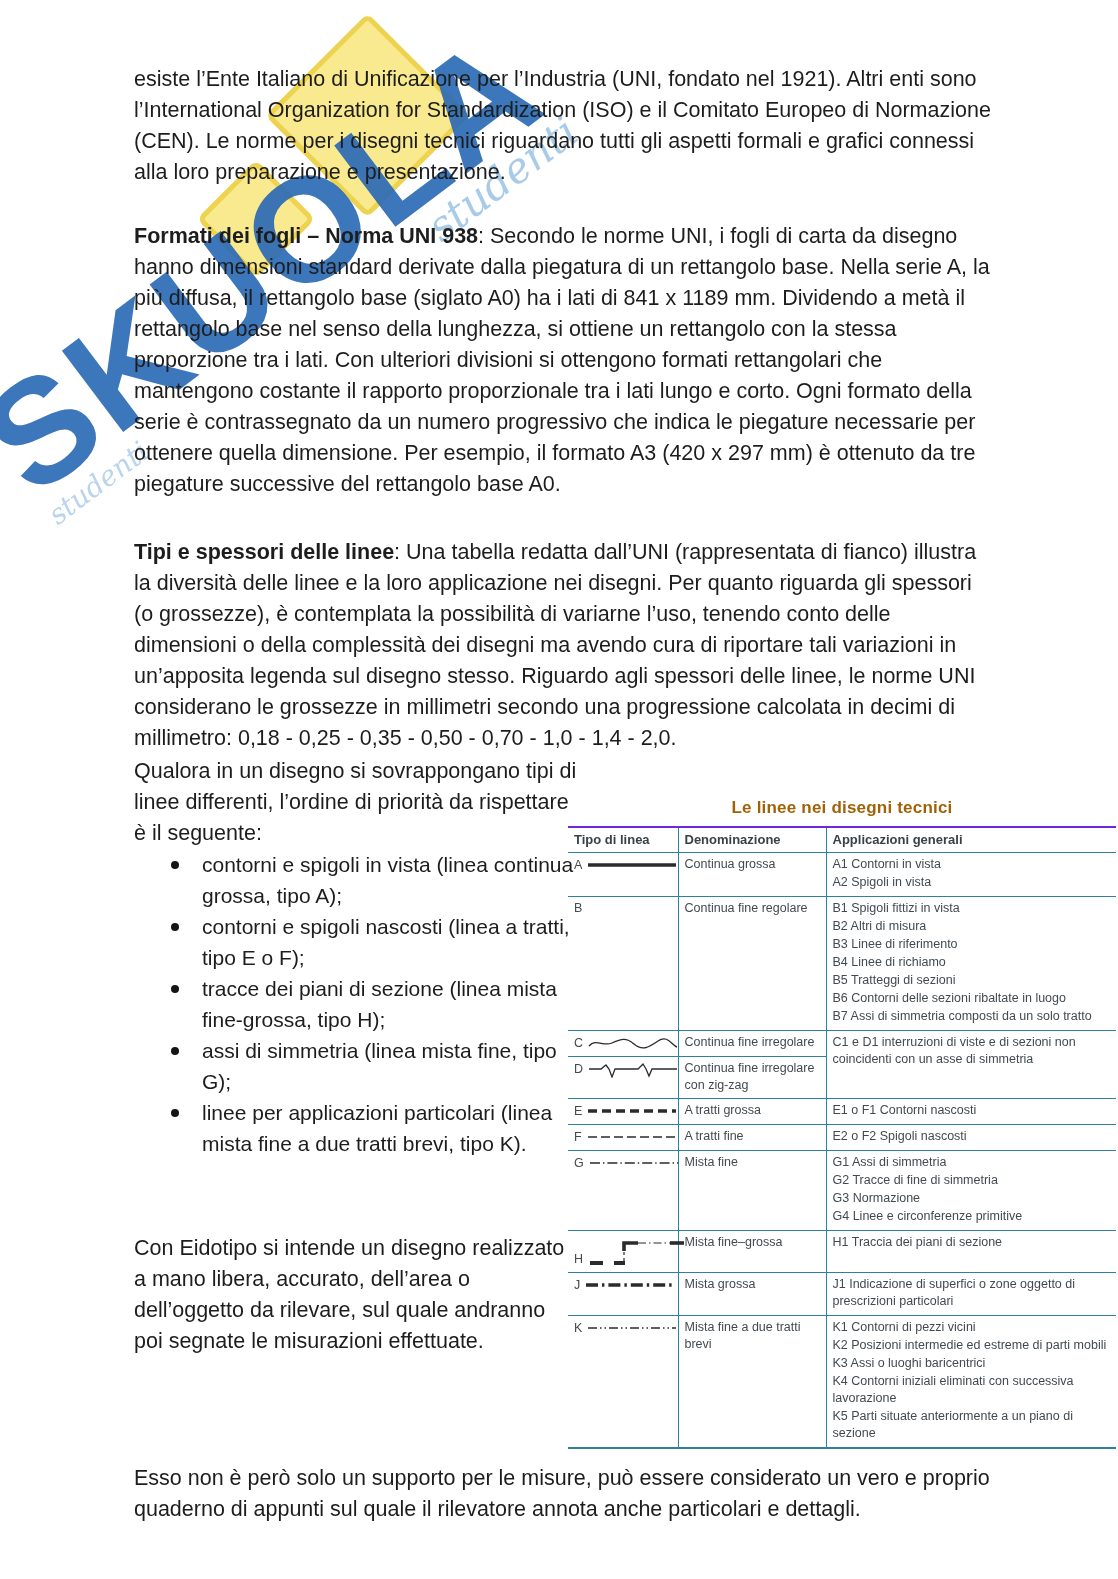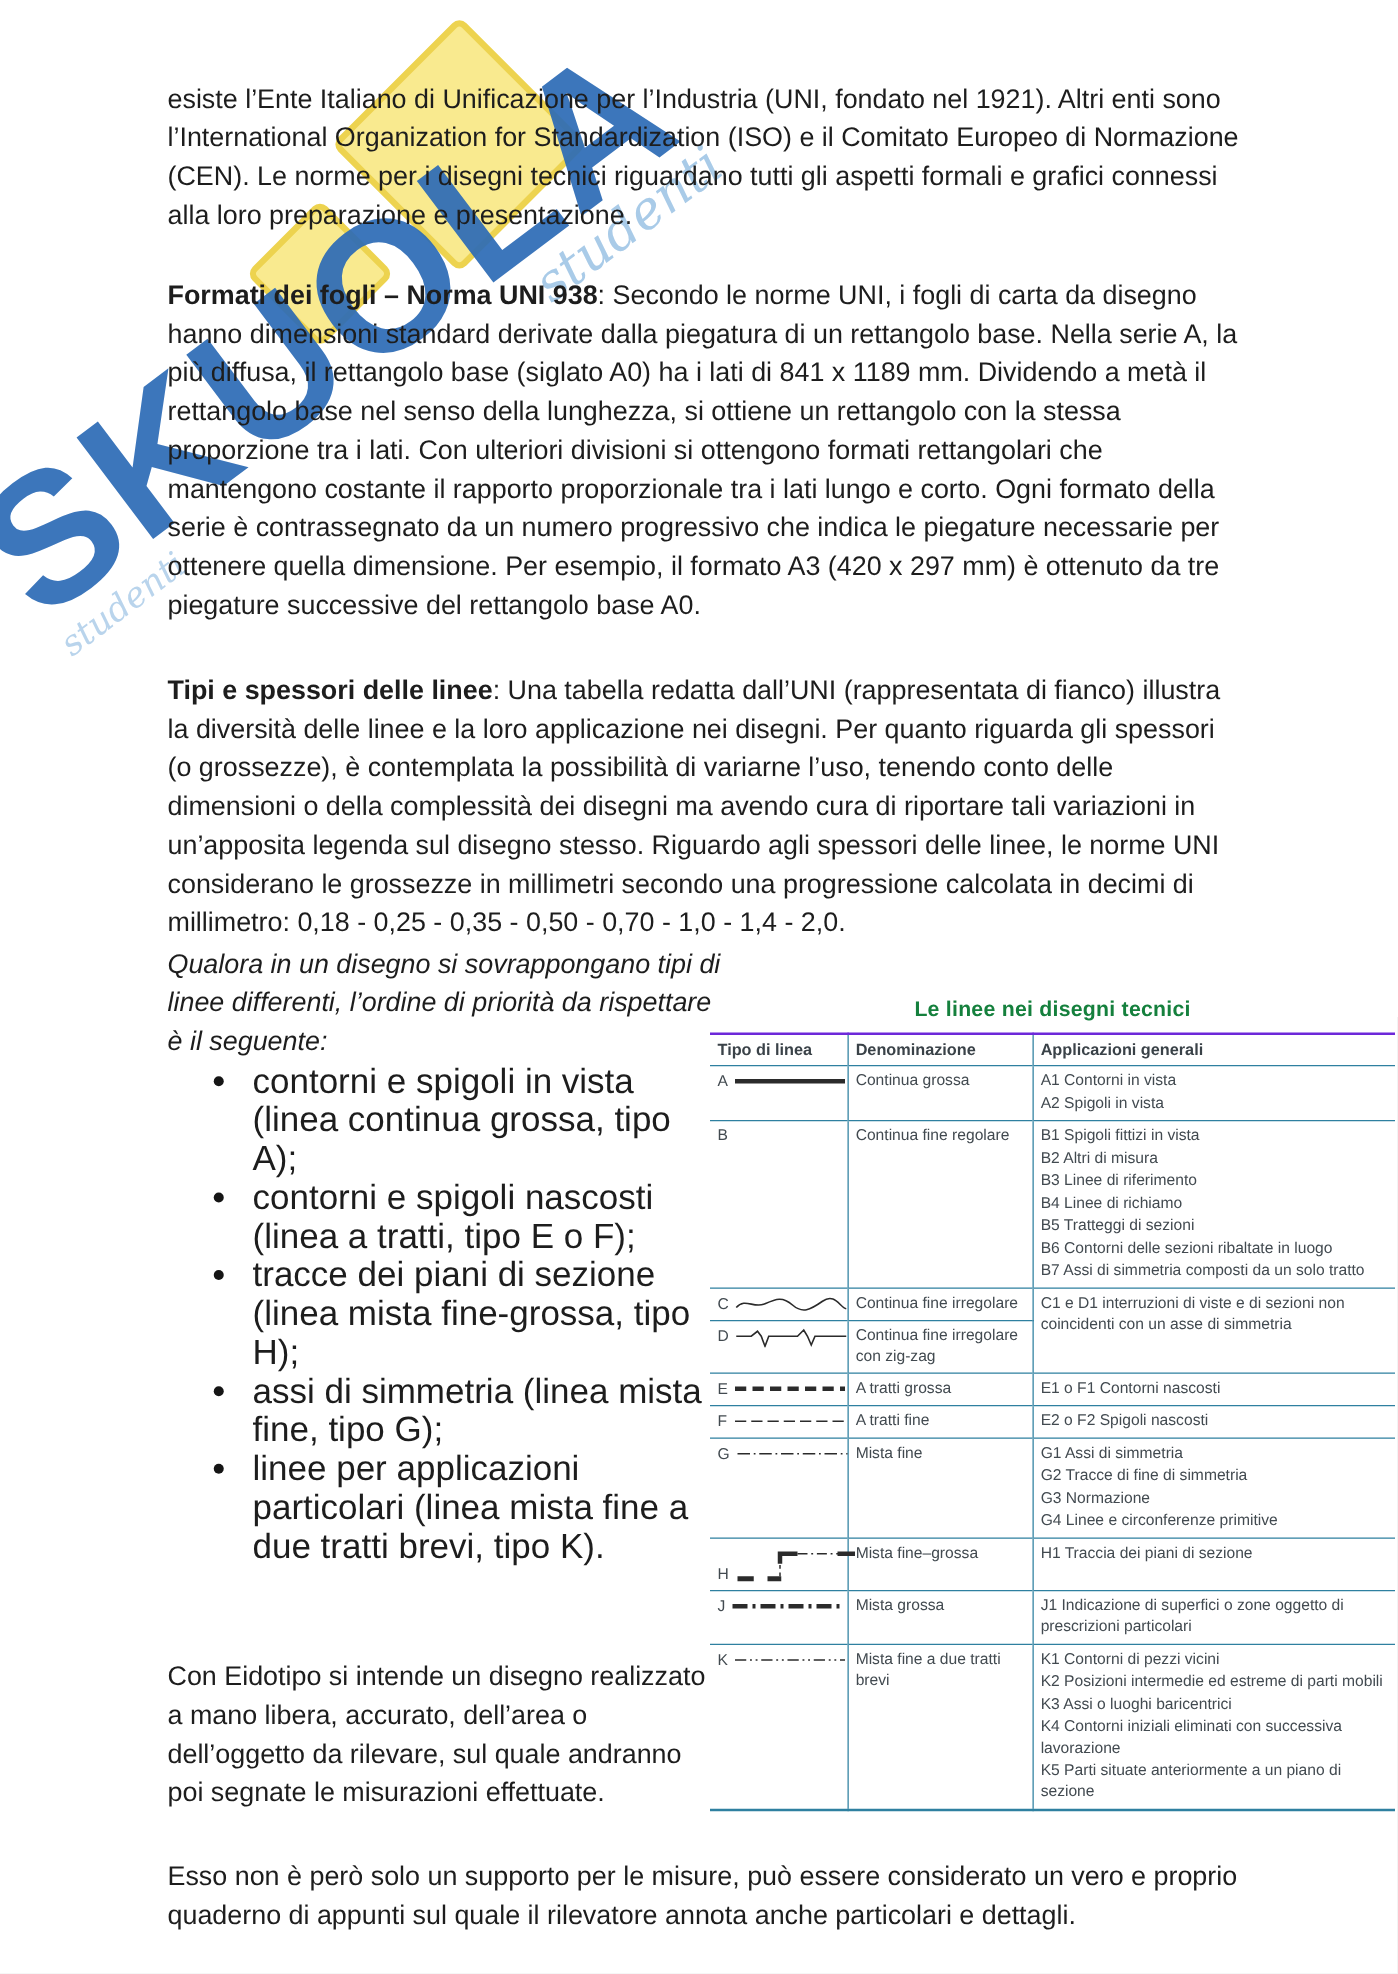--- a/index.html
+++ b/index.html
@@ -25,32 +25,32 @@
   .wm-s2{left:42px;top:505px;font-size:28px;color:#b9d4ec;}
   
   .content{position:absolute;left:134px;top:64px;width:984px;z-index:1;}
   .para{width:862px;font-size:21.5px;line-height:31px;margin:0;}
   .para b{font-weight:700;}
   .gap32{height:33px;}
   .gap37{height:37px;}
   .columns{display:flex;align-items:flex-start;margin-top:2px;}
   .col-left{width:444px;flex:none;}
   .col-right{flex:none;width:548px;margin-left:-10px;}
-  .left-text{font-size:21.5px;line-height:31px;margin:0;font-style:italic;}
-  ul.bullets{list-style:none;margin:0;padding:0;font-size:28px;line-height:31px;}
+  .left-text{font-size:21.5px;line-height:31px;margin:0;}
+  ul.bullets{list-style:none;margin:0;padding:0;font-size:21px;line-height:31px;}
   ul.bullets li{position:relative;padding-left:68px;}
   ul.bullets li::before{
     content:"";position:absolute;left:37px;top:12px;width:8px;height:8px;border-radius:50%;background:#151515;
   }
   .eidotipo{margin-top:74px;font-size:21.5px;line-height:31px;}
   .closing{margin-top:14px;width:862px;font-size:21.5px;line-height:31px;}
   
   .table-title{
     margin:42px 0 8px 0;text-align:center;
-    font-size:17px;font-weight:700;color:#15803d;letter-spacing:.2px;
+    font-size:17px;font-weight:700;color:#a16207;letter-spacing:.2px;
   }
   table.linee{border-collapse:collapse;width:548px;table-layout:fixed;
     font-size:12.5px;line-height:17px;color:#424a50;}
   table.linee th,table.linee td{padding:3px 5px 4px 6px;vertical-align:top;text-align:left;font-weight:normal;}
   table.linee thead tr{border-top:2px solid #6d28d9;border-bottom:1.8px solid #2e80a0;}
   table.linee thead th{font-weight:700;font-size:13px;color:#3a4248;}
   table.linee tbody tr{border-bottom:1.4px solid #2e80a0;}
   table.linee tbody tr:last-child{border-bottom:2px solid #2e80a0;}
   table.linee .vline{border-left:1.4px solid #2e80a0;}
   td.cell-type .typewrap{display:flex;align-items:center;gap:4px;}

